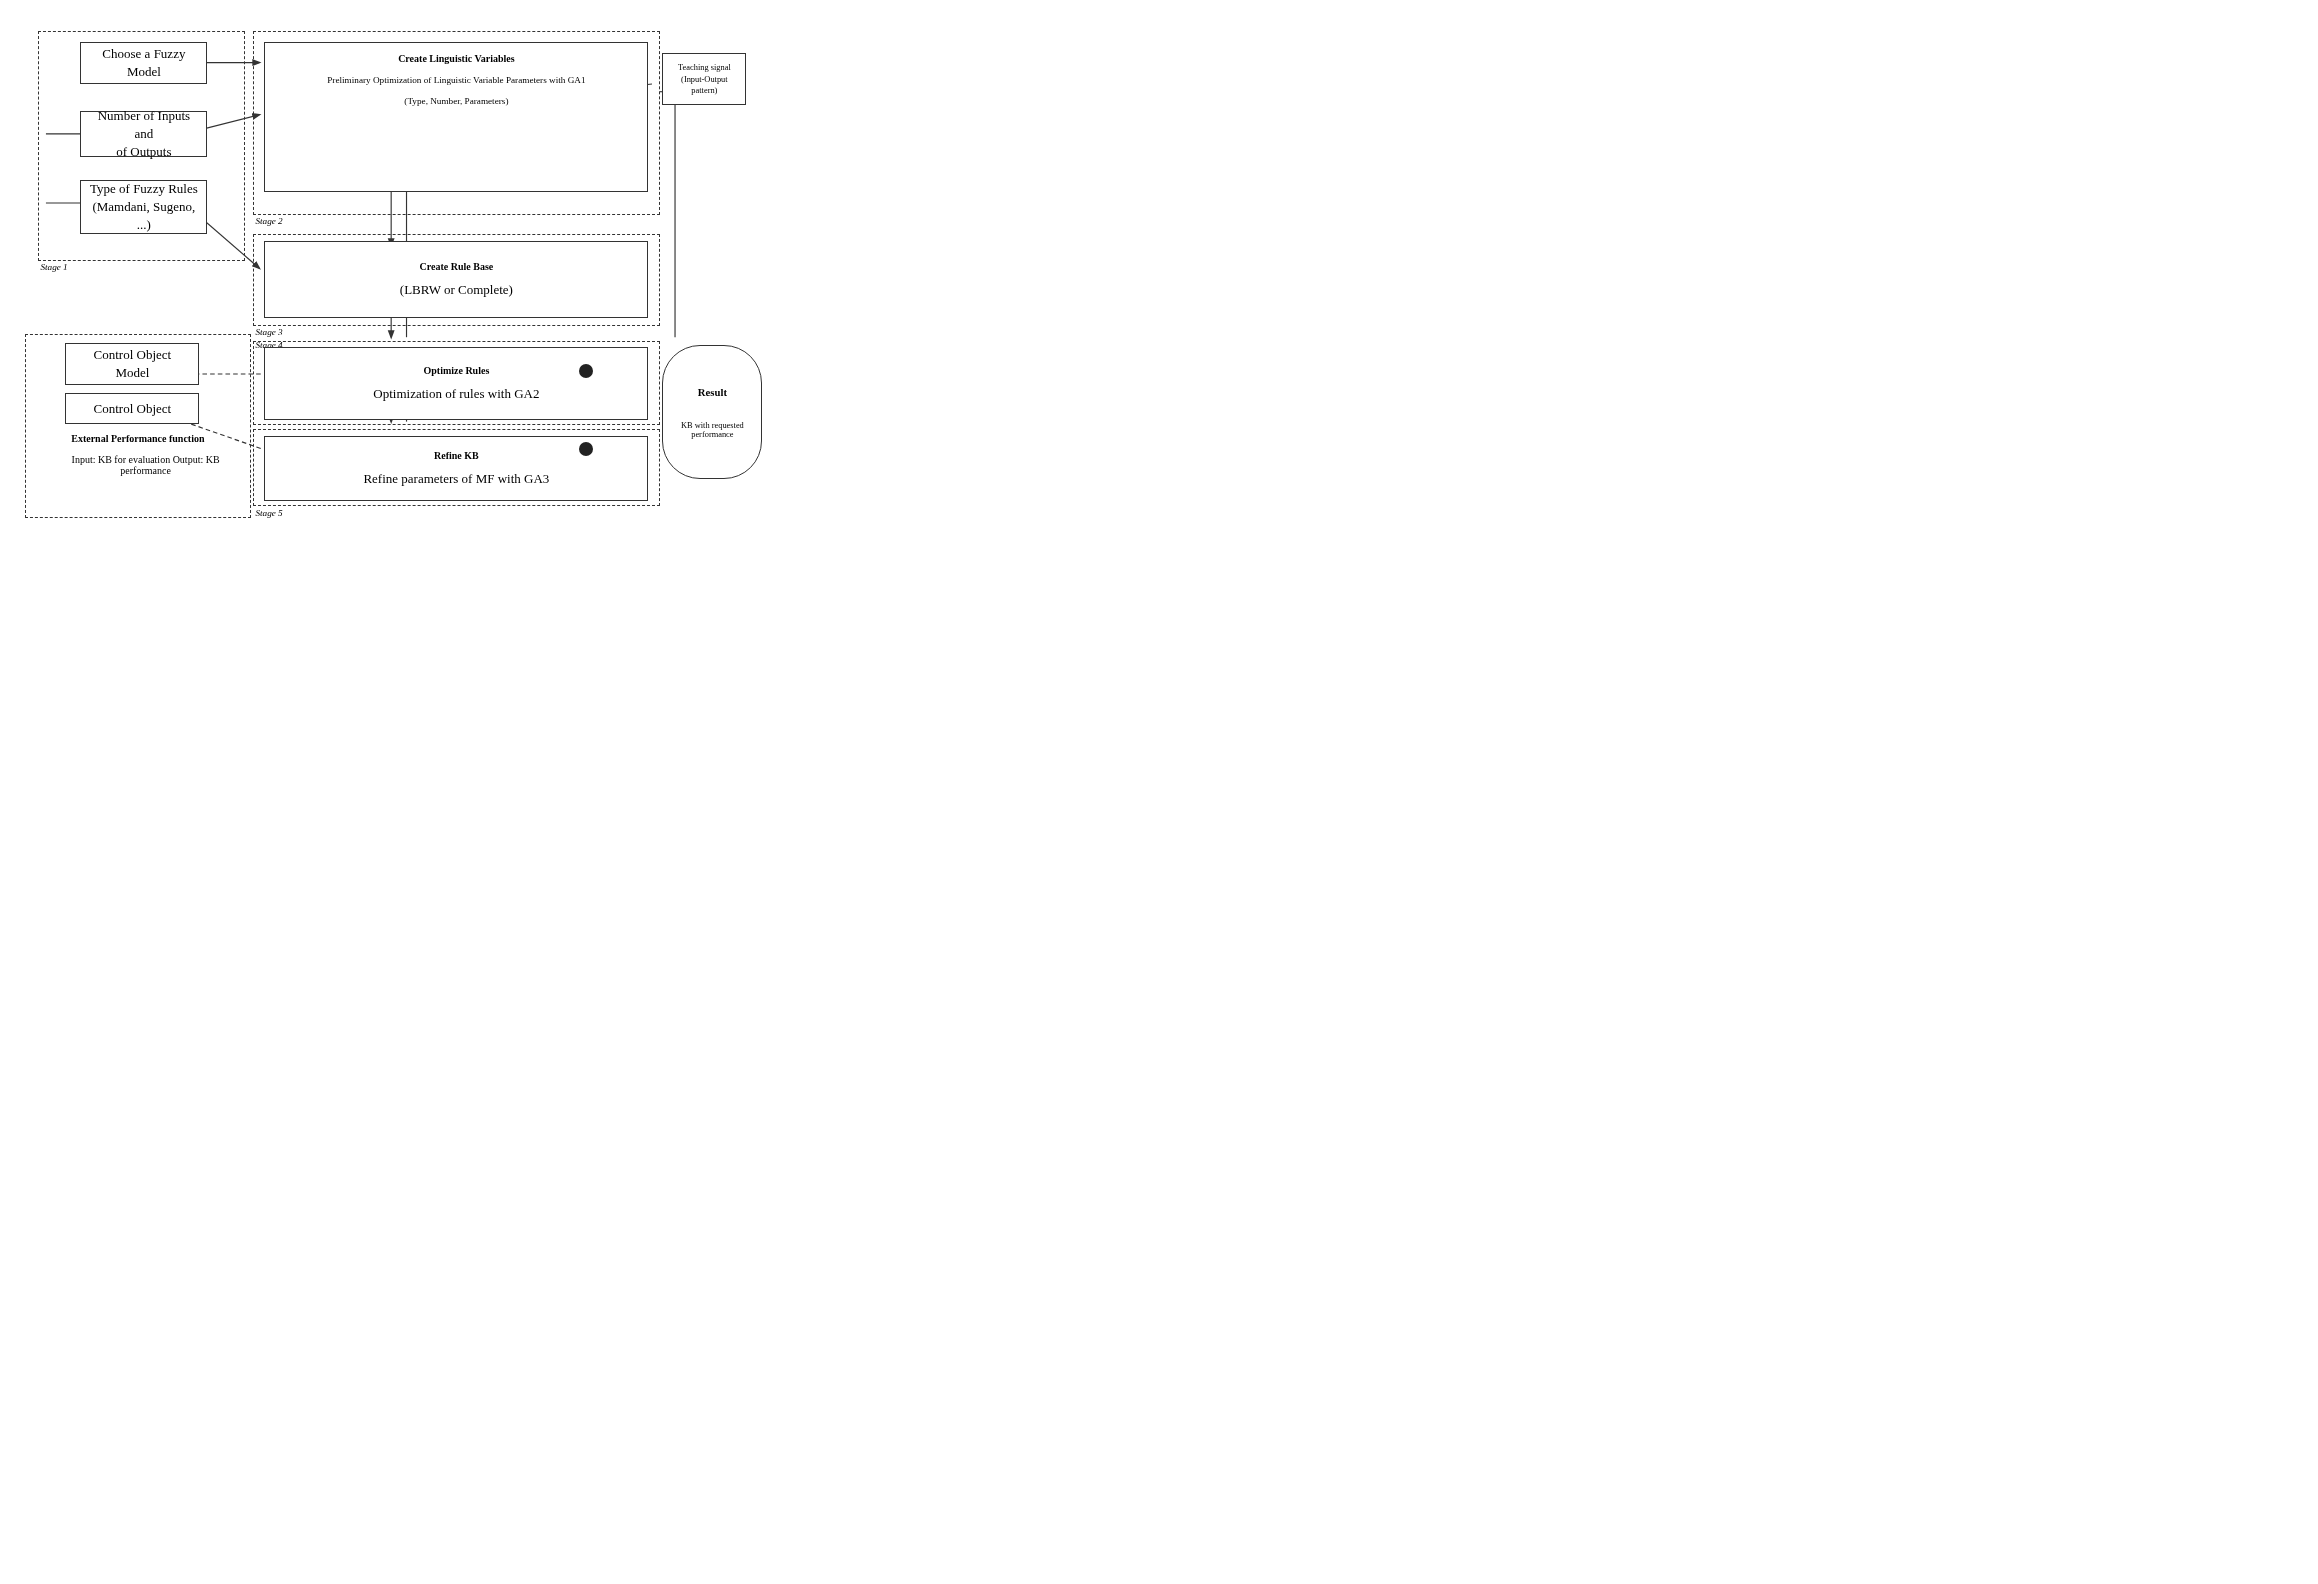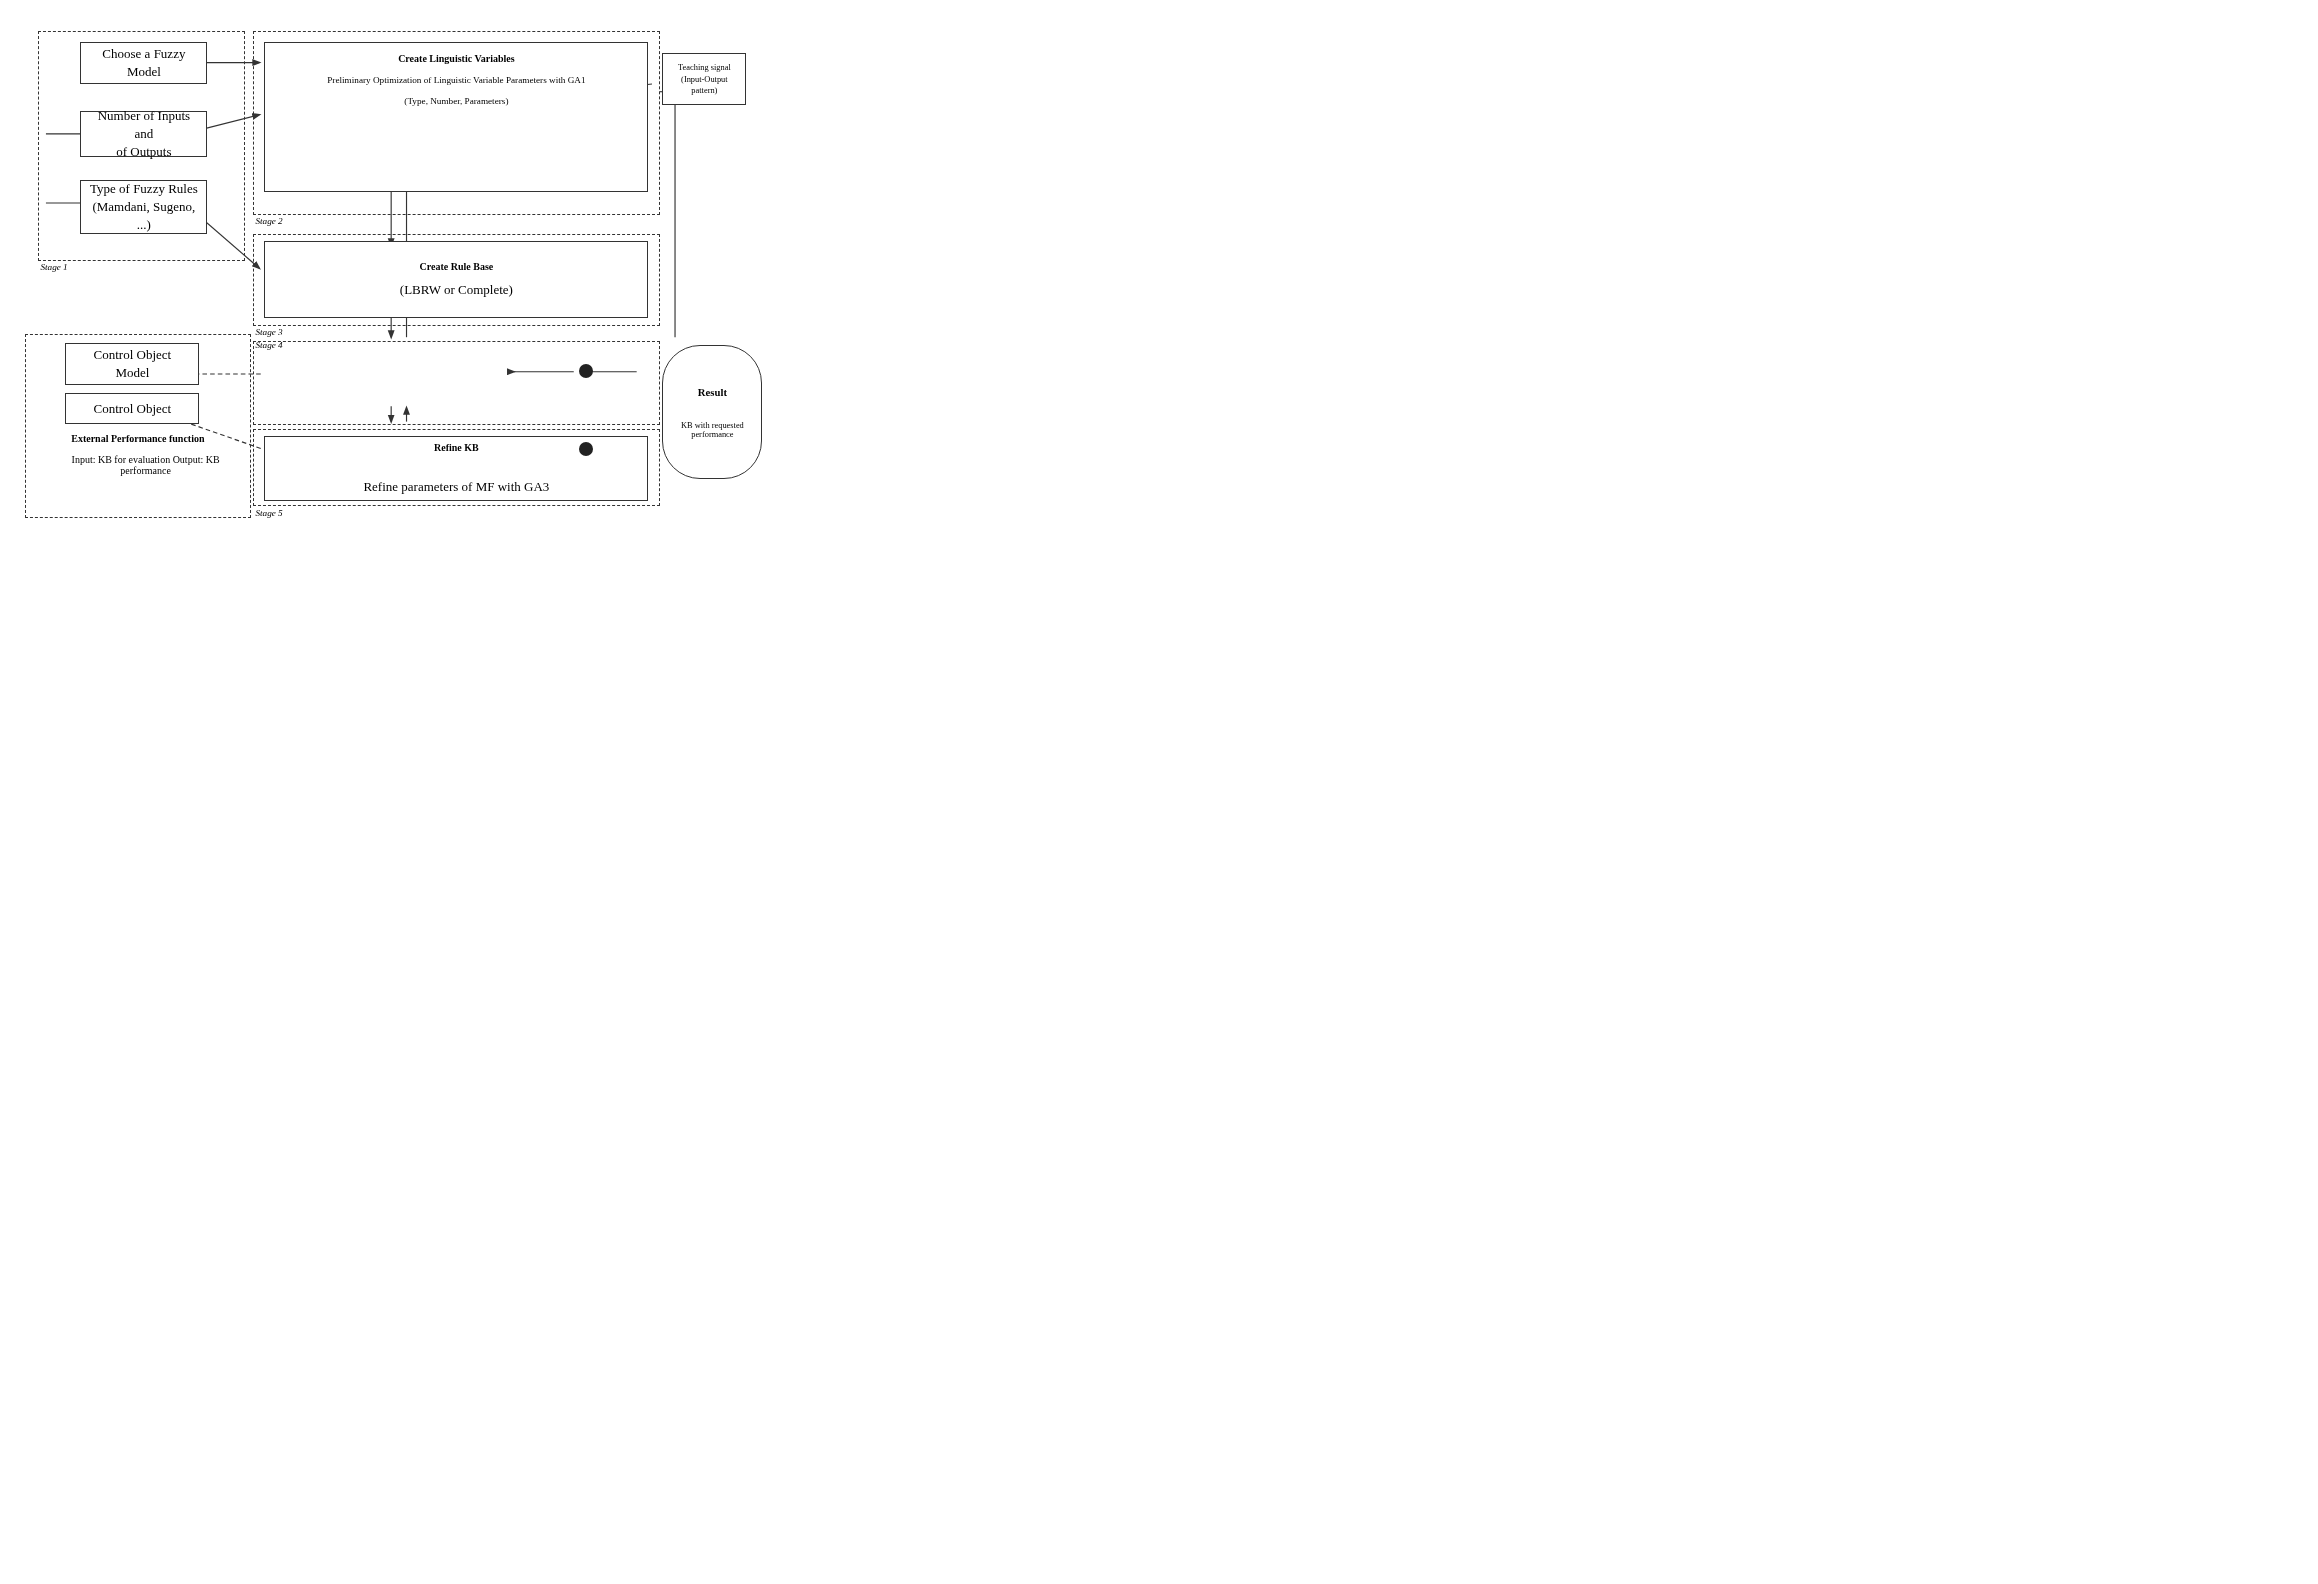--- a/index.html
+++ b/index.html
@@ -179,26 +179,30 @@
 
   <div class="solid-box" style="left:249px; top:226px; width:384px; height:77px; justify-content:center;">
     <div class="box-title">Create Rule Base</div>
     <div class="box-text" style="margin-top:6.1px;">(LBRW or Complete)</div>
   </div>
 
   <div class="dashed-box" style="left:238px; top:326px; width:407px; height:84px;">
   </div>
   <div class="stage-label" style="left:240px; top:325px;">Stage 4</div>
 
+  <div class="solid-box" style="left:249px; top:332px; width:384px; height:73px; flex-direction:column; justify-content:center;">
+    <div class="box-title">Optimize Rules</div>
+    <div class="box-text" style="margin-top:6.1px;">Optimization of rules with GA2</div>
+  </div>
 
   <div class="dashed-box" style="left:238px; top:414px; width:407px; height:77px;">
   </div>
   <div class="stage-label" style="left:240px; top:493px;">Stage 5</div>
 
-  <div class="solid-box" style="left:249px; top:421px; width:384px; height:65px; flex-direction:column; justify-content:space-between;">
+  <div class="solid-box" style="left:249px; top:421px; width:384px; height:65px; flex-direction:column; justify-content:center;">
     <div class="box-title">Refine KB</div>
     <div class="box-text" style="margin-top:6.1px;">Refine parameters of MF with GA3</div>
   </div>
 
   <div class="dashed-box" style="left:9.2px; top:319px; width:226px; height:184px;">
   </div>
 
   <div class="solid-box" style="left:50px; top:328px; width:134px; height:42px;">
     <span class="box-text" style="white-space:pre-line;">Control Object
 Model</span>

